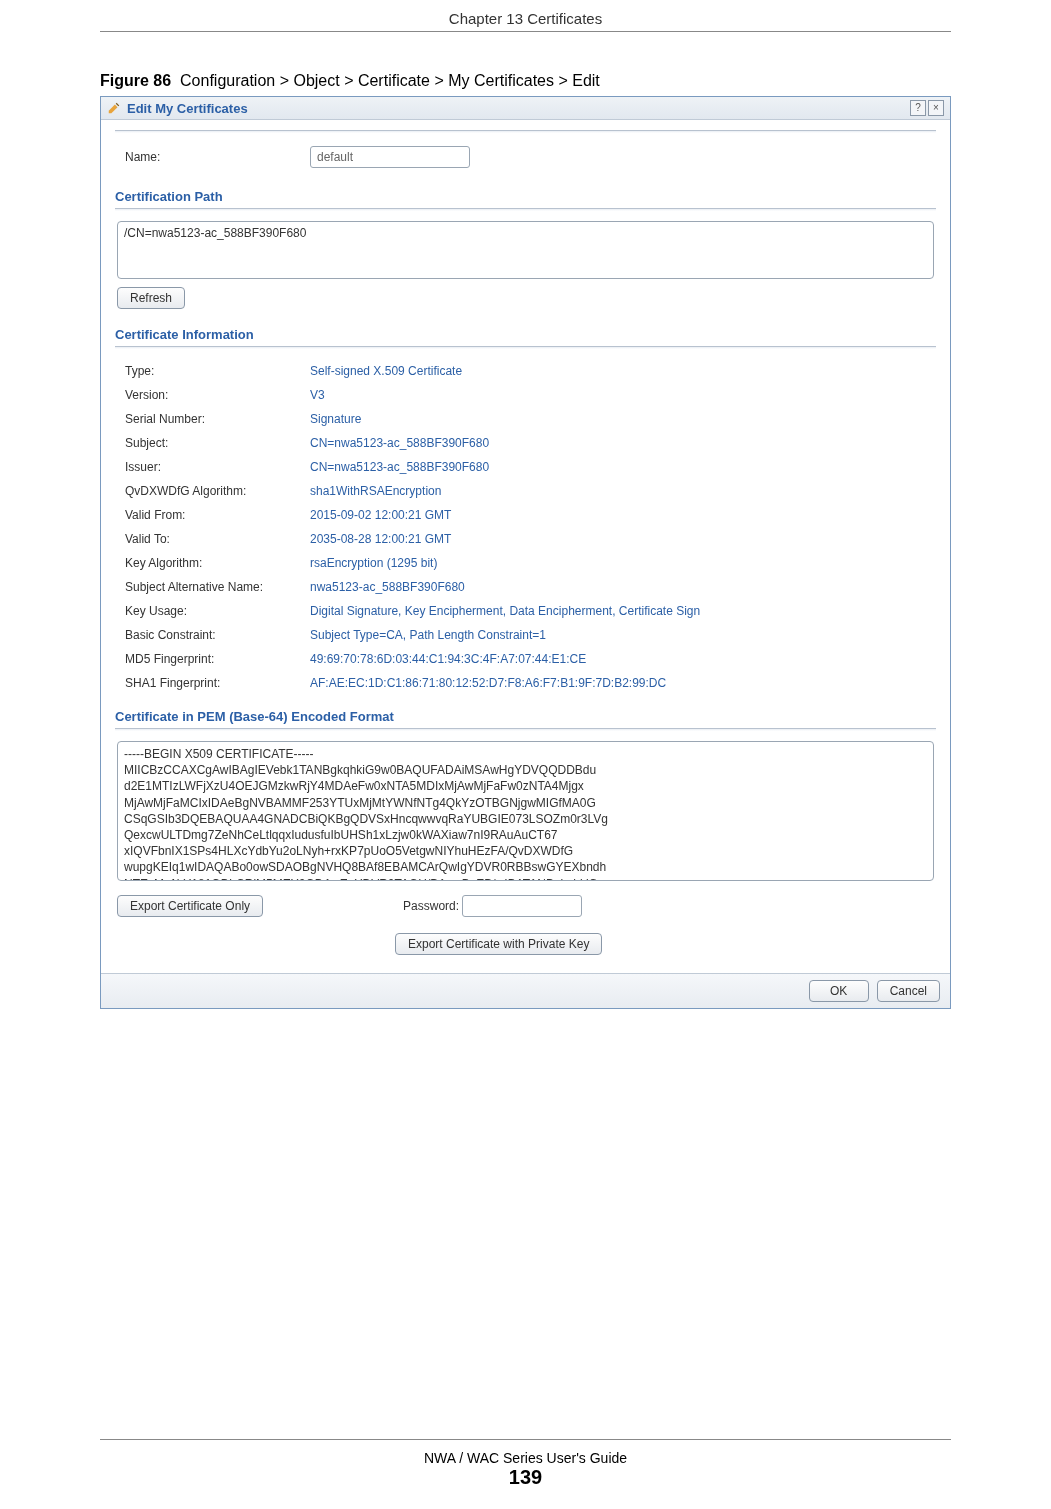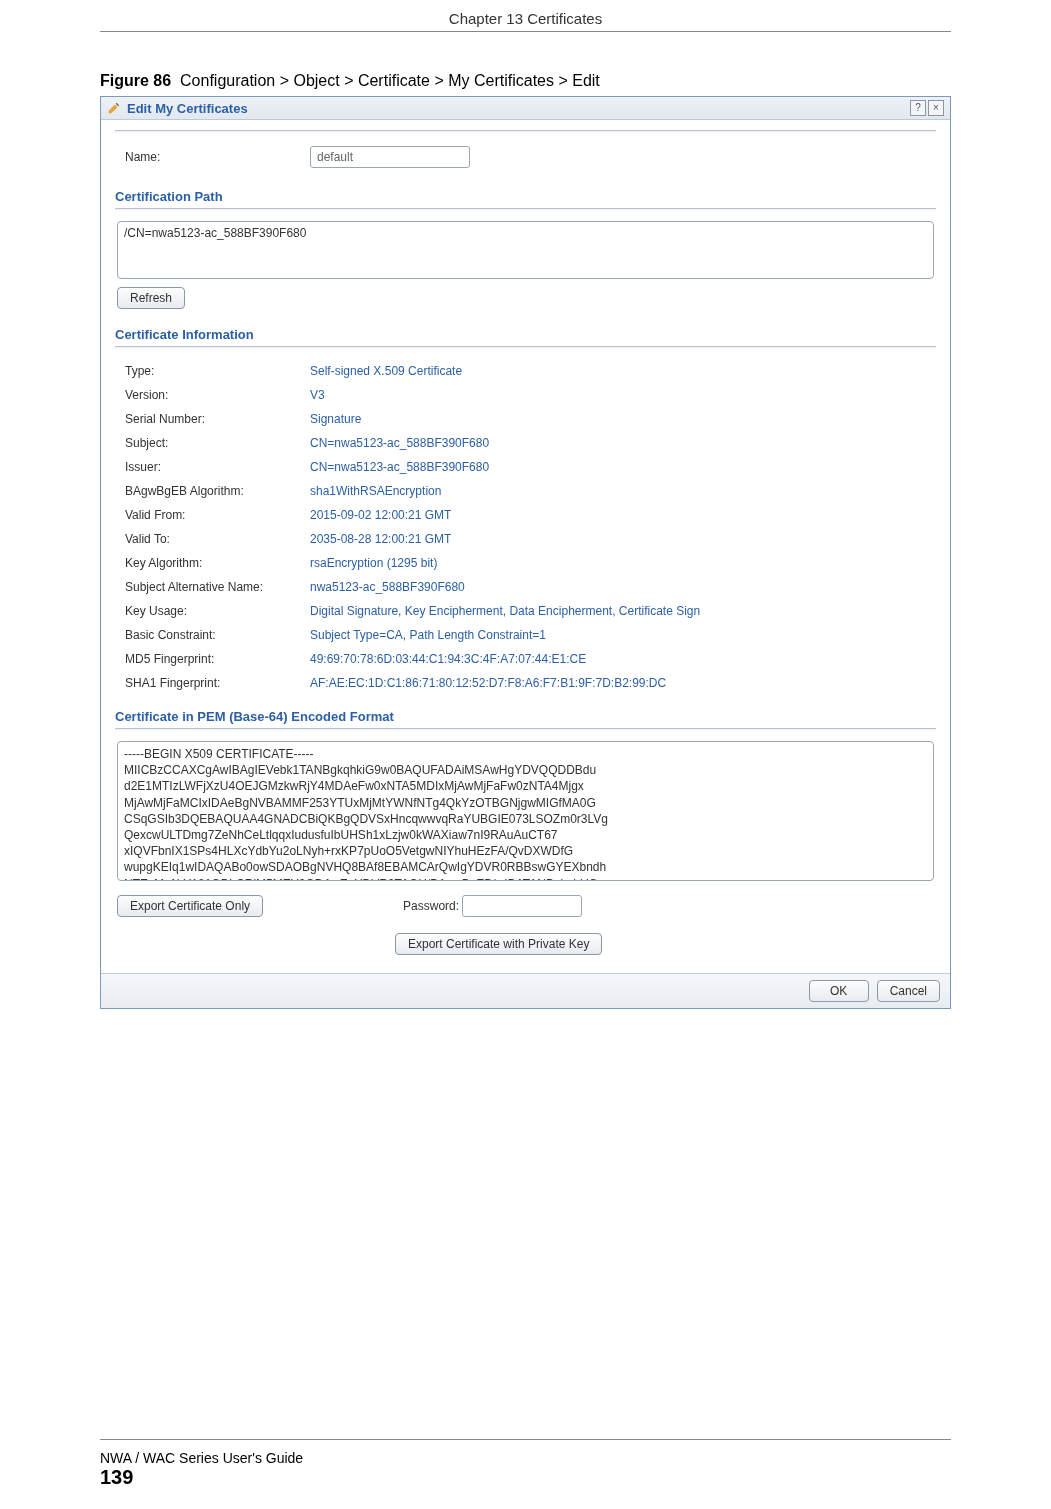--- a/index.html
+++ b/index.html
@@ -160,21 +160,21 @@
     background: linear-gradient(#f5f7fa,#e8ecf1);
     padding: 6px 10px;
     display: flex;
     justify-content: flex-end;
     gap: 8px;
   }
   .page-footer {
     position: absolute;
     left: 100px; right: 100px;
     bottom: 20px;
-    text-align: left;
+    text-align: center;
     border-top: 1px solid #888;
     padding-top: 10px;
     font-size: 14px;
   }
   .page-wrap { height: 1509px; position: relative; }
   .page-num { font-weight: bold; font-size: 20px; }
 </style>
 </head>
 <body>
 
@@ -236,21 +236,21 @@
             </div>
             <div class="form-row">
               <div class="lbl">Subject:</div>
               <div class="val">CN=nwa5123-ac_588BF390F680</div>
             </div>
             <div class="form-row">
               <div class="lbl">Issuer:</div>
               <div class="val">CN=nwa5123-ac_588BF390F680</div>
             </div>
             <div class="form-row">
-              <div class="lbl">BAgwBgEB Algorithm:</div>
+              <div class="lbl">QvDXWDfG Algorithm:</div>
               <div class="val">sha1WithRSAEncryption</div>
             </div>
             <div class="form-row">
               <div class="lbl">Valid From:</div>
               <div class="val">2015-09-02 12:00:21 GMT</div>
             </div>
             <div class="form-row">
               <div class="lbl">Valid To:</div>
               <div class="val">2035-08-28 12:00:21 GMT</div>
             </div>

